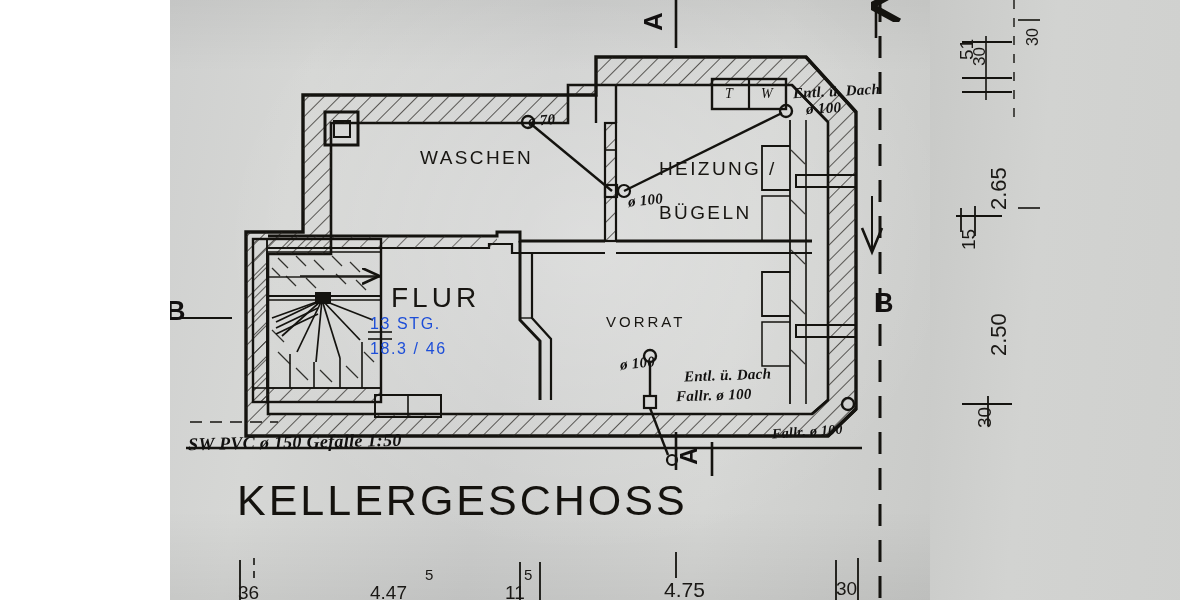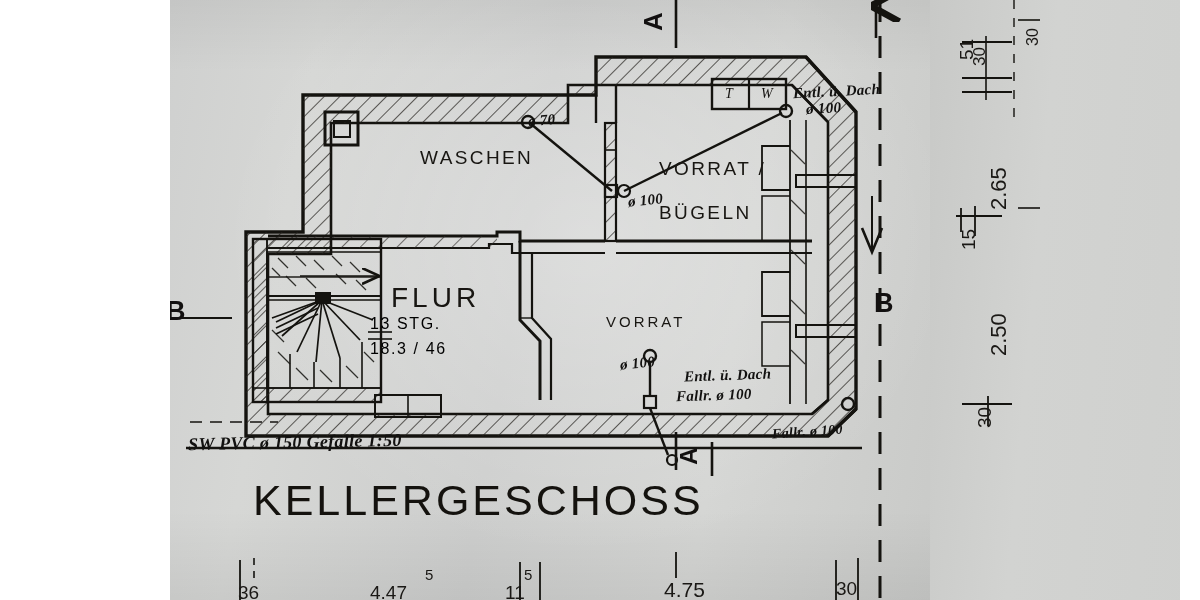--- a/index.html
+++ b/index.html
@@ -16,22 +16,22 @@
          background:linear-gradient(95deg,#c8c9c7 0%,#d2d3d1 40%,#cfd0ce 100%);}
   #whiteL{position:absolute;left:0;top:0;width:170px;height:600px;background:#fff;}
   #whiteR{position:absolute;left:1180px;top:0;width:20px;height:600px;background:#fff;}
 
   .ink{position:absolute;color:#14130f;}
   svg{position:absolute;left:0;top:0;overflow:visible;}
 
   
   .roomlbl{font-family:"Liberation Sans",sans-serif;font-weight:400;letter-spacing:2.4px;
            color:#181612;font-size:19px;white-space:nowrap;}
-  .stglbl{font-family:"Liberation Sans",sans-serif;letter-spacing:1.6px;color:#000000;font-size:16px;white-space:nowrap;}
-  .title{font-family:"Liberation Sans",sans-serif;font-size:43px;letter-spacing:3px;color:#14120e;white-space:nowrap;margin-left:16px;}
+  .stglbl{font-family:"Liberation Sans",sans-serif;letter-spacing:1.6px;color:#1d4ed8;font-size:16px;white-space:nowrap;}
+  .title{font-family:"Liberation Sans",sans-serif;font-size:43px;letter-spacing:3px;color:#14120e;white-space:nowrap;}
   .hand{font-family:"Liberation Serif",serif;font-style:italic;font-weight:700;color:#121110;
         white-space:nowrap;letter-spacing:.3px;}
   .dim{font-family:"Liberation Sans",sans-serif;color:#1a1815;white-space:nowrap;}
   .secmk{font-family:"Liberation Sans",sans-serif;font-weight:700;color:#121010;white-space:nowrap;}
   .rot90{transform:rotate(-90deg);transform-origin:left top;}
   .applbl{font-family:"Liberation Serif",serif;font-style:italic;font-size:14px;color:#141210;}
 </style>
 </head>
 <body>
 
@@ -256,21 +256,21 @@
       <line x1="254" y1="558" x2="254" y2="578" stroke="#14130f" stroke-width="1.6" stroke-dasharray="7 6"></line>
       <line x1="520" y1="562" x2="520" y2="600" stroke="#14130f" stroke-width="1.8"></line>
       <line x1="540" y1="562" x2="540" y2="600" stroke="#14130f" stroke-width="1.8"></line>
       <line x1="836" y1="560" x2="836" y2="600" stroke="#14130f" stroke-width="1.8"></line>
       <line x1="858" y1="558" x2="858" y2="600" stroke="#14130f" stroke-width="1.8"></line>
     </g>
   </svg>
 
   <div class="ink roomlbl" style="left:420px;top:147px">WASCHEN</div>
 
-  <div class="ink roomlbl" style="left:659px;top:158px">VORRAT /</div>
+  <div class="ink roomlbl" style="left:659px;top:158px">HEIZUNG /</div>
   <div class="ink roomlbl" style="left:659px;top:202px">BÜGELN</div>
 
   <div class="ink roomlbl" style="left:391px;top:282px;font-size:28px;letter-spacing:4px">FLUR</div>
 
   <div class="ink roomlbl" style="left:606px;top:313px;font-size:15px;letter-spacing:3px">VORRAT</div>
 
   <div class="ink stglbl" style="left:370px;top:315px">13 STG.</div>
   <div class="ink stglbl" style="left:370px;top:340px">18.3 / 46</div>
 
   <div class="ink applbl" style="left:725px;top:86px">T</div>

